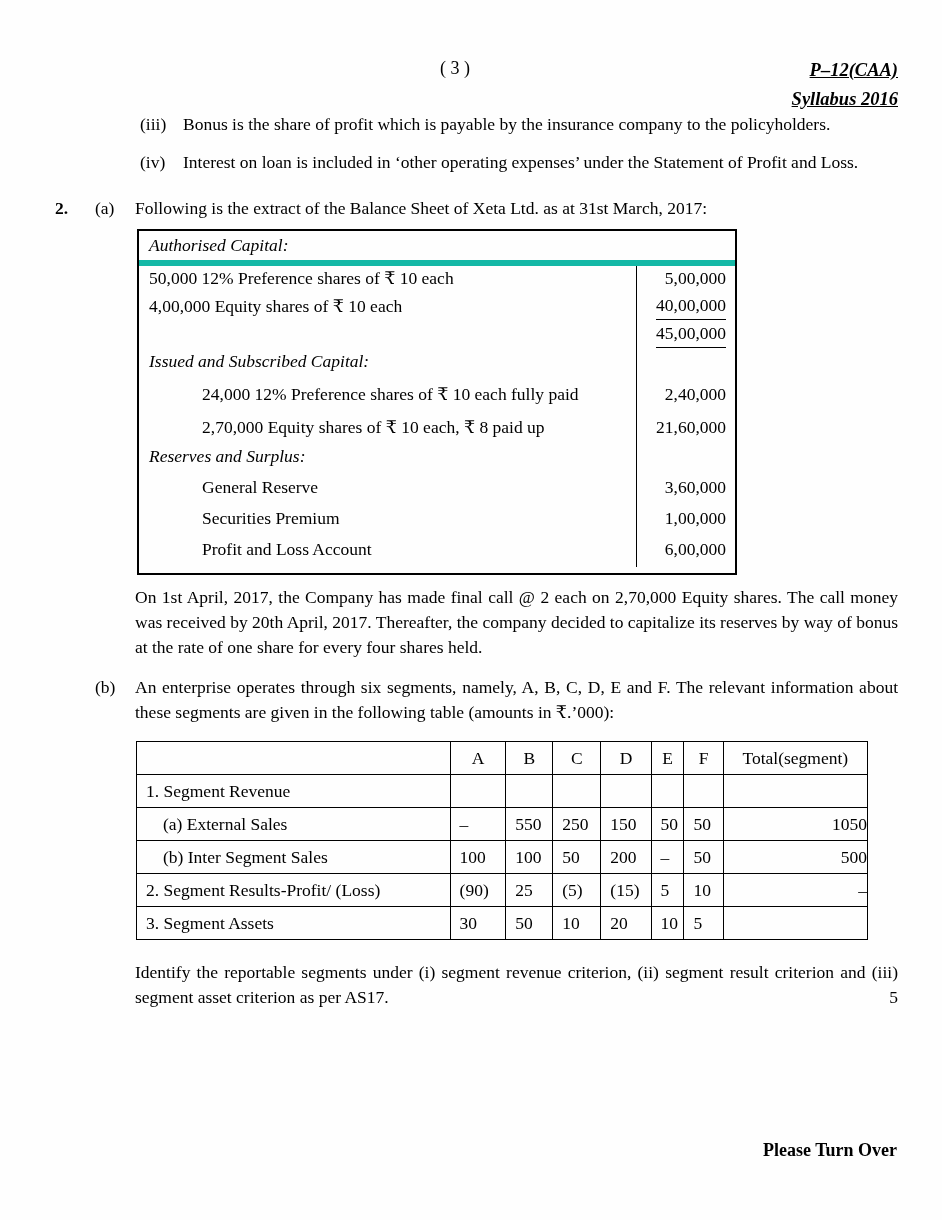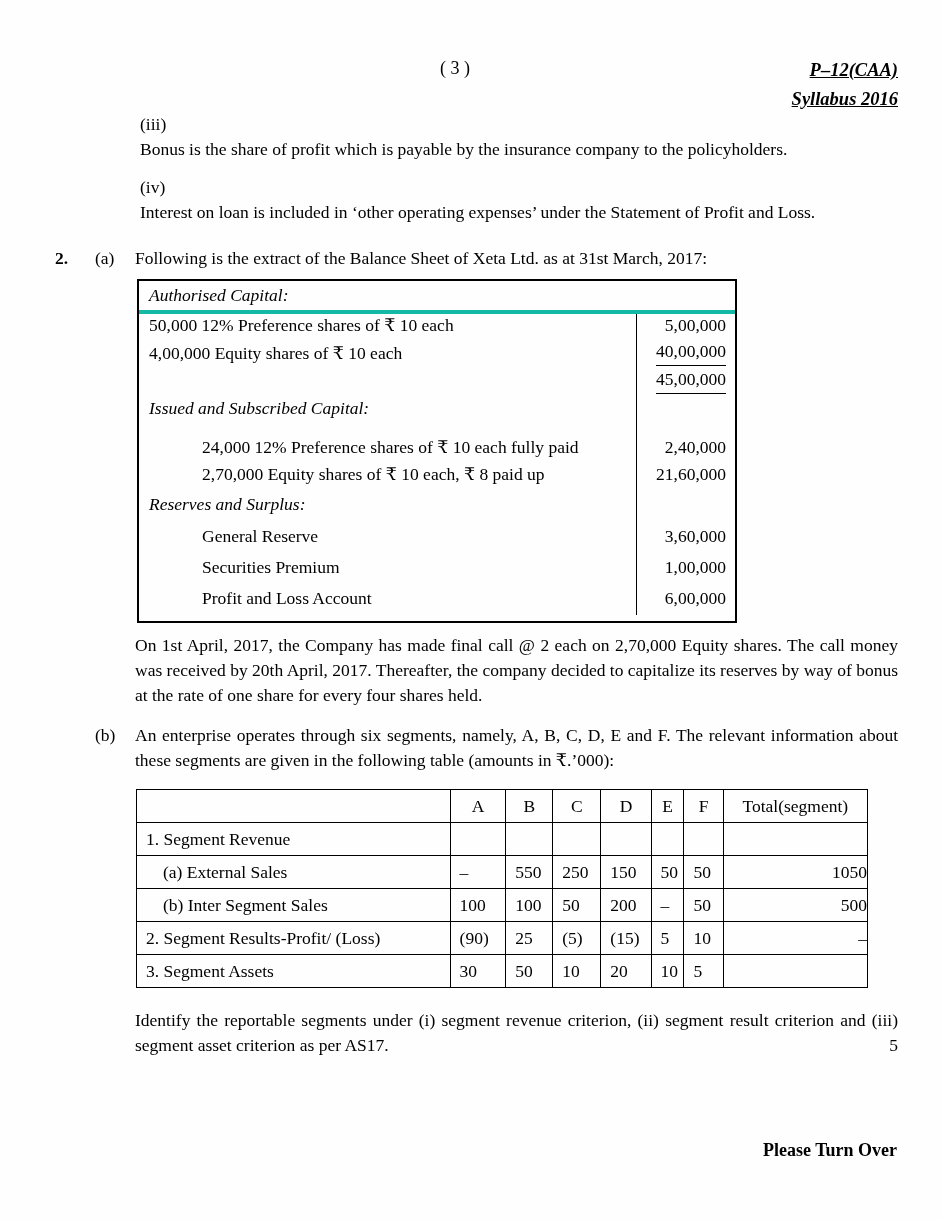--- a/index.html
+++ b/index.html
@@ -25,53 +25,53 @@
     position:absolute; left:0; right:43px; top:0;
     text-align:center; font-size:18px;
   }
   .paper-info {
     position:absolute; right:0; top:0;
     text-align:right;
     font-weight:bold; font-style:italic;
     font-size:18.5px; line-height:29px;text-decoration:underline;
   }
   
-  .note { display:flex; margin-left:85px; margin-bottom:13px;flex-direction:column; }
+  .note { display:flex; margin-left:85px; margin-bottom:13px; }
   .note-label { width:43px; flex:none; }
   .note-text { flex:1; text-align:justify; }
   
   .q-row { display:flex; }
   .q-row.qa { margin-top:21px; }
   .q-row.qb { margin-top:15px; }
   .q-num { width:40px; flex:none; font-weight:bold; }
   .q-part { width:40px; flex:none; }
   .q-content { flex:1; min-width:0; }
   .para { text-align:justify; position:relative; }
   .para .marks { position:absolute; right:0; bottom:0; }
   .p-top10 { margin-top:10px; }
   .p-top14 { margin-top:14px; }
   .p-top20 { margin-top:20px; }
   
   .bt {
     width:600px; margin-left:2px; margin-top:8px;
     border:2px solid #000;
     box-sizing:border-box;
   }
-  .bt-header { display:flex; height:29px; border-bottom:4px solid #14b8a6;flex-direction:column; }
+  .bt-header { display:flex; height:29px; border-bottom:6px solid #14b8a6;flex-direction:column; }
   .bt-header .bt-l { display:flex; align-items:center; font-style:italic; }
   .bt-body { padding-bottom:6px; }
   .bt-row { display:flex; }
   .bt-l { flex:1; padding-left:10px; display:flex; align-items:flex-end; min-width:0; }
   .bt-r {
     width:99px; flex:none; box-sizing:border-box;
     border-left:1.6px solid #000;
     padding-right:9px;
     display:flex; align-items:flex-end; justify-content:flex-end;
   }
-  .bt-row .bt-l, .bt-row .bt-r { padding-bottom:4px; }
+  .bt-row .bt-l, .bt-row .bt-r { padding-bottom:4px;align-items:center; }
   .bt-header .bt-r { padding-bottom:0; }
   .h27{height:27px} .h28{height:28px} .h30{height:30px}
   .h31{height:31px} .h32{height:32px} .h39{height:39px}
   .ital { font-style:italic; }
   .bt-l.ind { padding-left:63px; }
   .ul { border-bottom:1.8px solid #000; padding-bottom:1px; }
   
   .seg-table {
     border-collapse:collapse;
     margin-top:16px; margin-left:1px;

